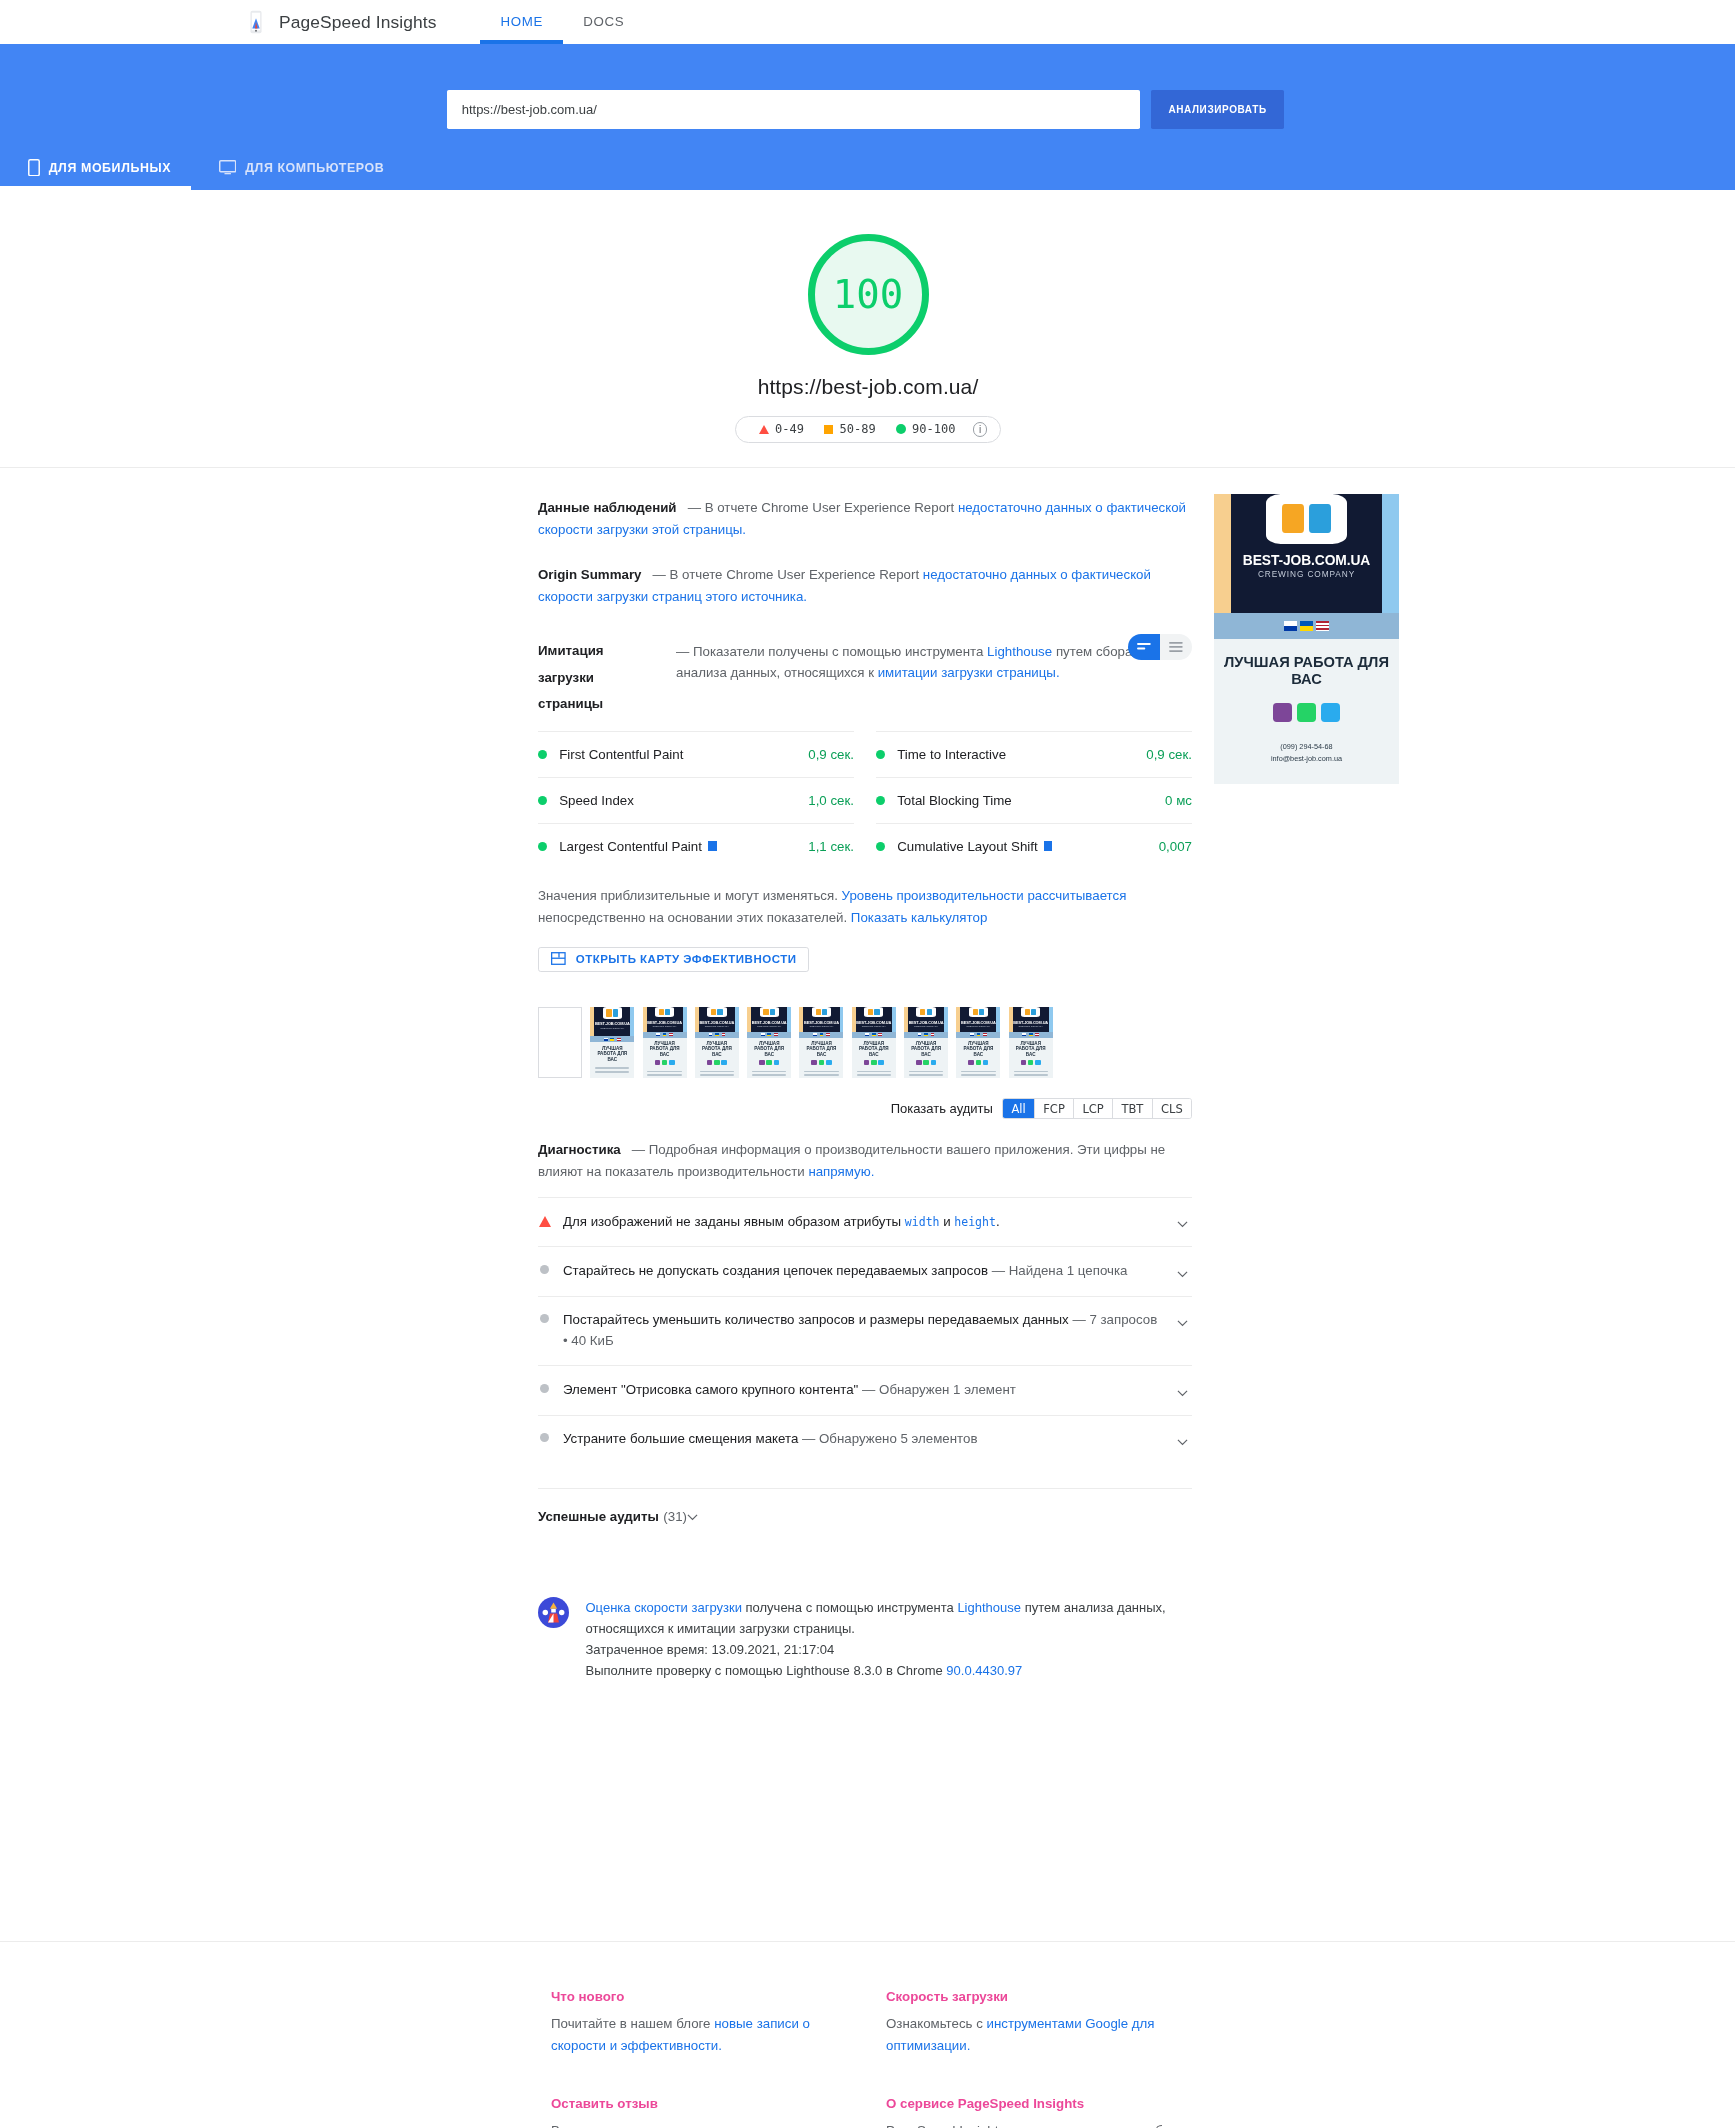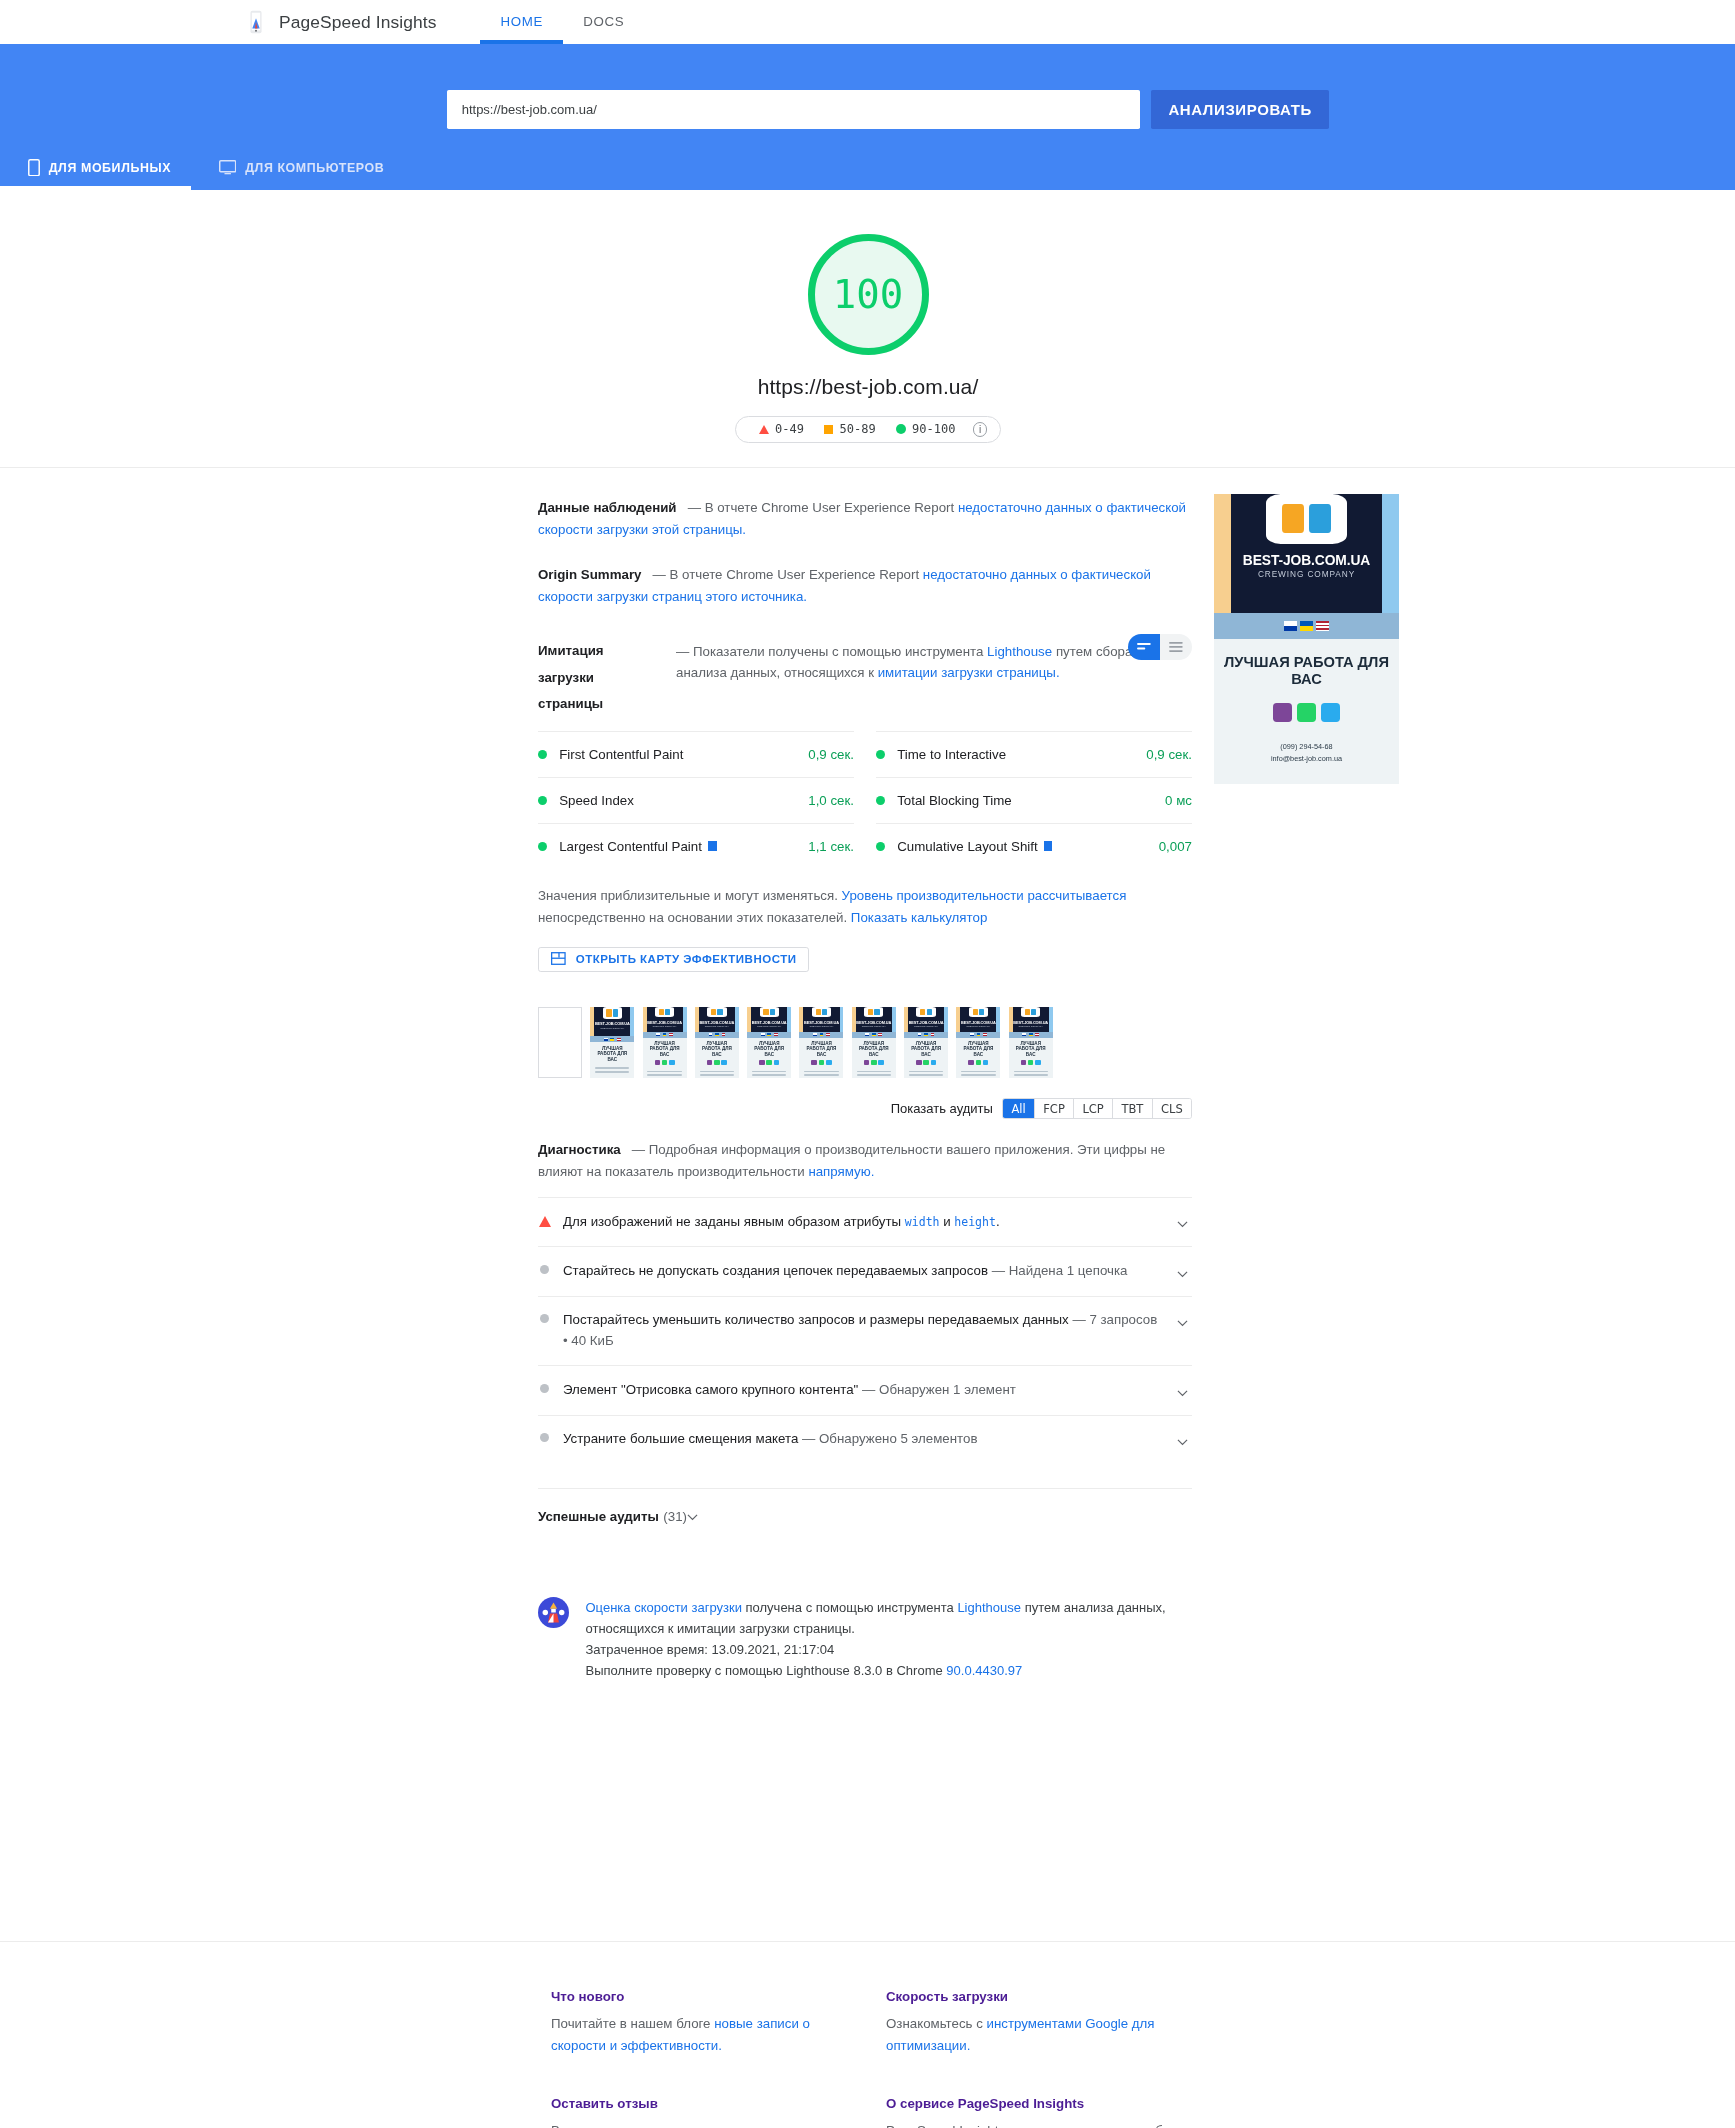--- a/index.html
+++ b/index.html
@@ -34,21 +34,21 @@
   
   .hero { background:#4285f4; height:146px; position:relative; }
   .searchrow { display:flex; padding-top:46px; padding-left:447px; }
   .urlinput {
     width:693px; height:39px; border:0; border-radius:1.8px; background:#fff;
     font-size:13px; color:#3c4043; padding:0 14.7px; outline:none;
     font-family:"Liberation Sans", sans-serif;
   }
   .analyze-btn {
     height:39px; margin-left:11px; padding:0 17.4px; background:#3367d6; color:#fff;
-    border:0; border-radius:1.8px; font-size:15px; font-weight:bold; letter-spacing:0.6px;
+    border:0; border-radius:1.8px; font-size:10px; font-weight:bold; letter-spacing:0.6px;
     cursor:pointer; font-family:"Liberation Sans", sans-serif;
   }
   .devtabs { position:absolute; left:0; bottom:0; display:flex; }
   .devtab {
     display:flex; align-items:center; gap:9.2px; height:45px; padding:0 20px 0 27.5px;
     color:#d8e3fb; font-size:12.4px; font-weight:bold; letter-spacing:0.6px; cursor:pointer;
     position:relative;
   }
   .devtab.active { color:#fff; }
   .devtab.active:after {
@@ -171,21 +171,21 @@
   .passed .cnt { color:#5f6368; margin-left:4.6px; }
 
   .lhfooter { display:flex; gap:16.5px; margin-top:53px; align-items:flex-start; }
   .lh-icon { width:31px; height:31px; flex:0 0 auto; }
   .lhtext { font-size:13px; line-height:1.62; color:#3c4043; }
 
   
   .footer { border-top:0.9px solid #ececec; margin-top:55px; padding:44px 0 64px; }
   .footer-inner { position:relative; width:1736px; }
   .fcol { position:absolute; font-size:13.3px; line-height:1.62; width:303px; }
-  .fcol h4 { margin:0 0 5.5px; font-size:13.3px; font-weight:bold; color:#4c1d95; }
+  .fcol h4 { margin:0 0 5.5px; font-size:13.3px; font-weight:bold; color:#ec4899; }
   .fcol p { margin:0; color:#5f6368; }
   .fcol .blk { margin-bottom:37px; }
 
   .side-card { width:185px; border:0; }
   .side-card .site { font-size:7.3px; }
 </style>
 </head>
 <body>
 
 <div class="page">

